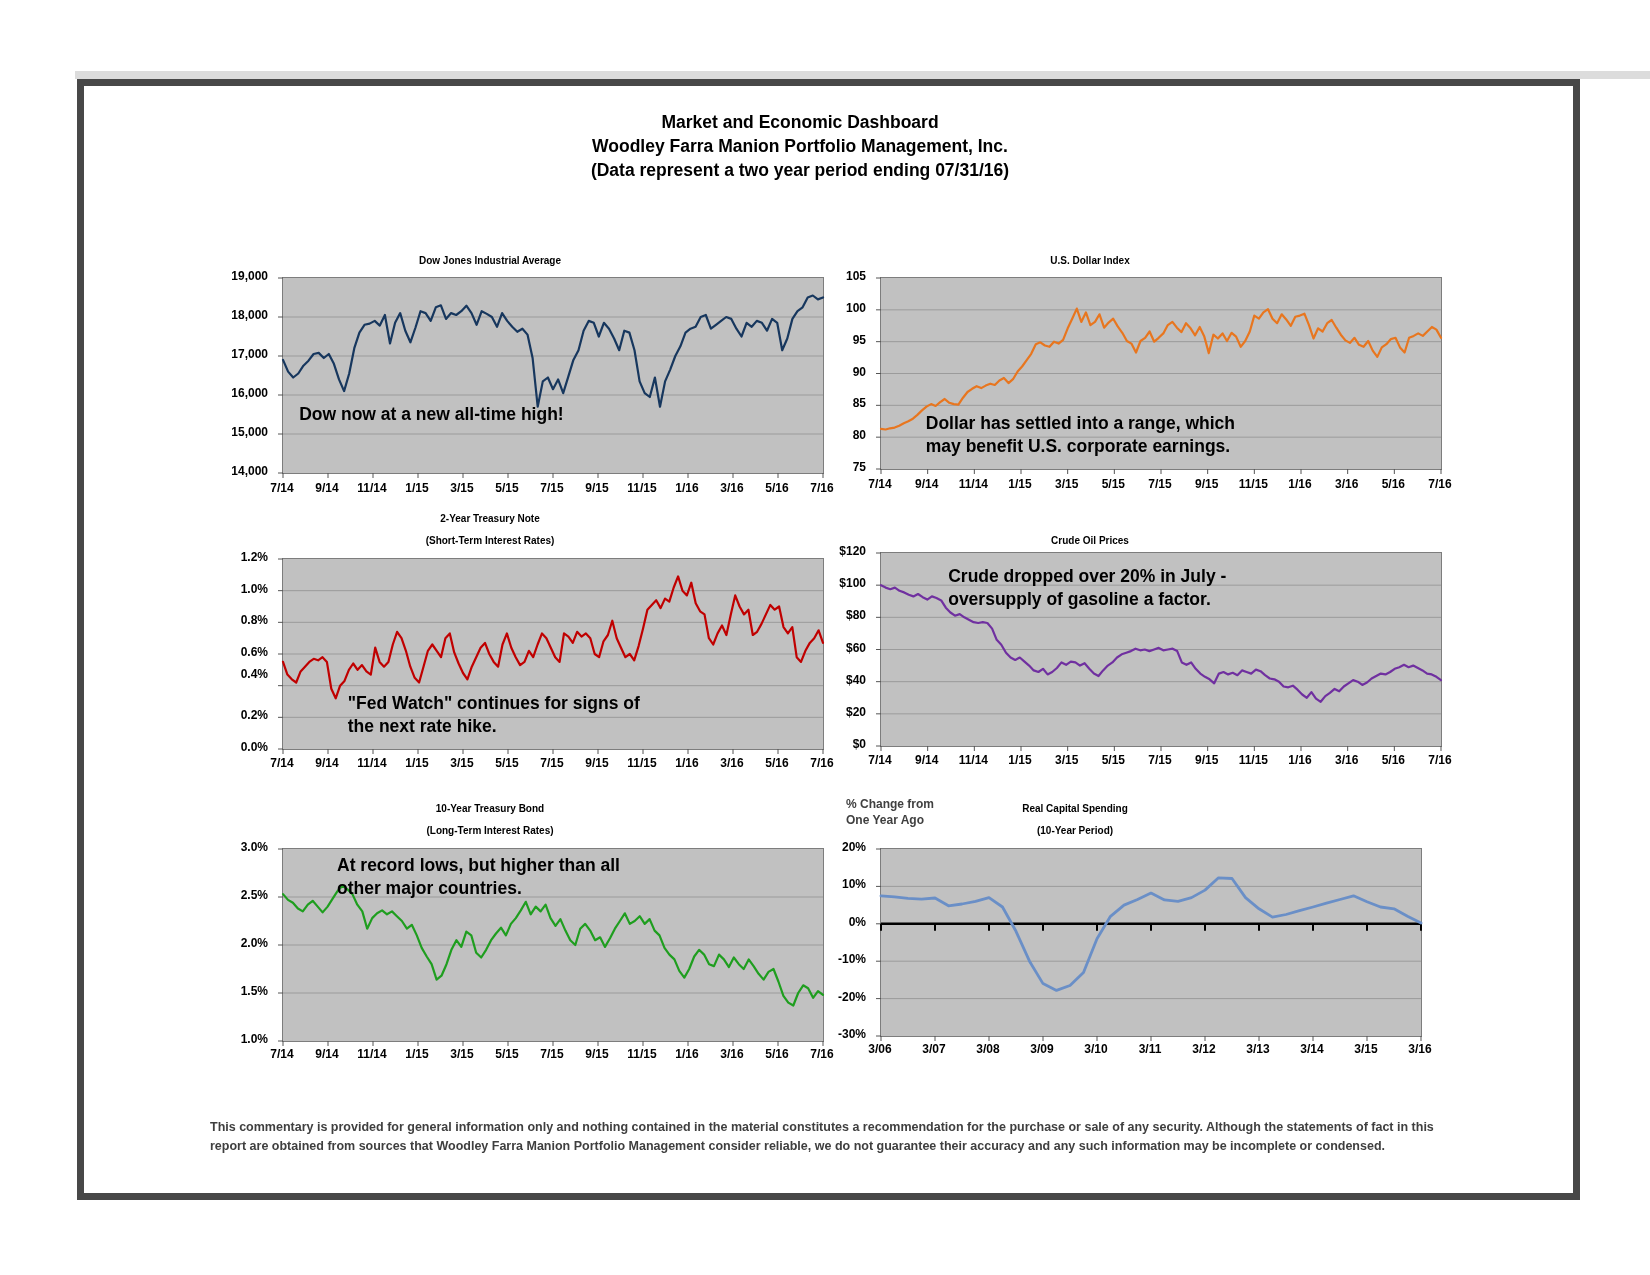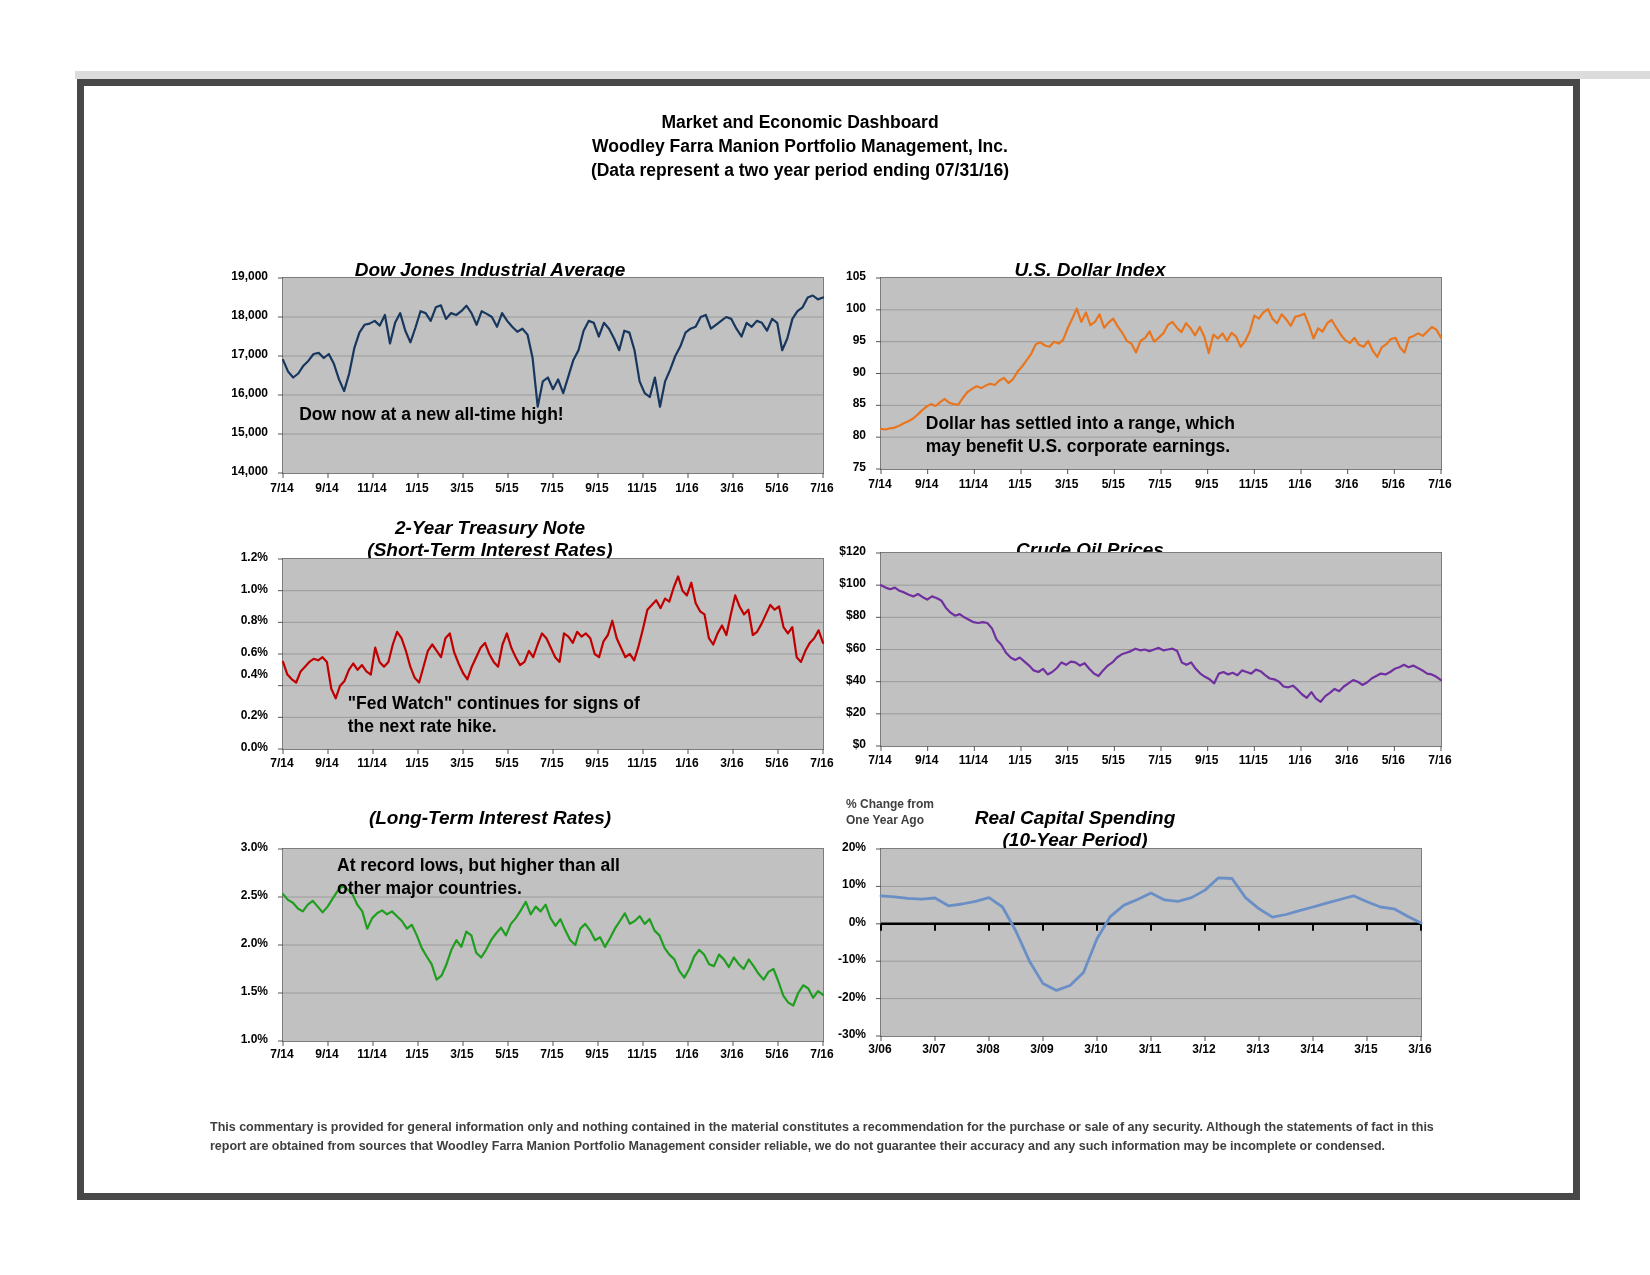--- a/index.html
+++ b/index.html
@@ -3,21 +3,21 @@
 <meta charset="utf-8">
 <style>
   html,body{margin:0;padding:0;}
   body{width:1650px;height:1275px;background:#ffffff;position:relative;
        font-family:"Liberation Sans",sans-serif;color:#000;}
   .topstrip{position:absolute;left:75px;top:71px;width:1575px;height:8px;background:#dcdcdc;}
   .frame{position:absolute;left:77px;top:79px;width:1489px;height:1107px;
          border:7px solid #484848;background:#fff;}
   .main-title{position:absolute;left:300px;top:110px;width:1000px;text-align:center;
               font-weight:bold;font-size:17.5px;line-height:24px;}
-  .c-title{position:absolute;text-align:center;font-weight:bold;font-size:19px;line-height:22px;font-style:italic;}
+  .c-title{position:absolute;text-align:center;font-weight:bold;font-size:10px;line-height:22px;}
   .c-ylabels{position:absolute;}
   .c-ylabels span{position:absolute;right:6px;font-size:12px;font-weight:bold;white-space:nowrap;}
   .c-plot{position:absolute;background:#c1c1c1;border:1px solid #7d7d7d;}
   .c-plot svg{position:absolute;left:0;top:0;overflow:visible;}
   .c-annot{position:absolute;font-weight:bold;font-size:17.5px;line-height:23px;white-space:nowrap;}
   .c-xlabels{position:absolute;height:16px;}
   .c-xlabels span{position:absolute;transform:translateX(-50%);font-size:12px;font-weight:bold;white-space:nowrap;}
   .c-side{position:absolute;font-size:12px;font-weight:bold;line-height:16px;color:#404040;}
   .footer{position:absolute;left:210px;top:1105px;width:1245px;font-size:12.5px;
           font-weight:bold;color:#3f3f3f;line-height:19px;}
@@ -258,40 +258,45 @@
         <line x1="233.33333333333334" y1="193" x2="233.33333333333334" y2="198" stroke="#555" stroke-width="1"></line>
         <line x1="280" y1="193" x2="280" y2="198" stroke="#555" stroke-width="1"></line>
         <line x1="326.6666666666667" y1="193" x2="326.6666666666667" y2="198" stroke="#555" stroke-width="1"></line>
         <line x1="373.3333333333333" y1="193" x2="373.3333333333333" y2="198" stroke="#555" stroke-width="1"></line>
         <line x1="420" y1="193" x2="420" y2="198" stroke="#555" stroke-width="1"></line>
         <line x1="466.6666666666667" y1="193" x2="466.6666666666667" y2="198" stroke="#555" stroke-width="1"></line>
         <line x1="513.3333333333333" y1="193" x2="513.3333333333333" y2="198" stroke="#555" stroke-width="1"></line>
         <line x1="560" y1="193" x2="560" y2="198" stroke="#555" stroke-width="1"></line>
         <polyline points="0.0,32.2 4.6,34.6 9.3,36.2 13.9,34.6 18.5,37.8 23.1,39.4 27.8,41.8 32.4,43.4 37.0,41.0 41.7,44.2 46.3,46.6 50.9,43.4 55.5,45.0 60.2,47.4 64.8,54.7 69.4,59.5 74.0,62.7 78.7,61.1 83.3,64.3 87.9,66.7 92.6,69.2 97.2,70.0 101.8,69.2 106.4,70.0 111.1,75.6 115.7,86.8 120.3,91.7 125.0,99.7 129.6,104.5 134.2,107.0 138.8,104.5 143.5,108.6 148.1,112.6 152.7,117.4 157.4,119.0 162.0,115.8 166.6,121.4 171.2,119.0 175.9,115.0 180.5,109.4 185.1,111.8 189.8,108.6 194.4,109.4 199.0,112.6 203.6,110.2 208.3,115.8 212.9,120.6 217.5,123.0 222.1,117.4 226.8,112.6 231.4,109.4 236.0,104.5 240.7,101.3 245.3,99.7 249.9,98.1 254.5,95.7 259.2,97.3 263.8,96.5 268.4,98.1 273.1,96.5 277.7,94.9 282.3,97.3 286.9,96.5 291.6,95.7 296.2,98.1 300.8,109.4 305.5,111.8 310.1,109.4 314.7,115.8 319.3,120.6 324.0,123.8 328.6,126.3 333.2,130.3 337.9,120.6 342.5,119.0 347.1,121.4 351.7,119.8 356.4,122.2 361.0,117.4 365.6,119.0 370.2,120.6 374.9,116.6 379.5,118.2 384.1,122.2 388.8,125.5 393.4,126.3 398.0,128.7 402.6,133.5 407.3,134.3 411.9,132.7 416.5,136.7 421.2,141.5 425.8,144.8 430.4,139.1 435.0,145.6 439.7,148.8 444.3,143.1 448.9,139.9 453.6,135.9 458.2,138.3 462.8,133.5 467.4,130.3 472.1,127.1 476.7,128.7 481.3,131.9 486.0,129.5 490.6,125.5 495.2,123.0 499.8,120.6 504.5,121.4 509.1,119.0 513.7,115.8 518.3,114.2 523.0,111.8 527.6,114.2 532.2,112.6 536.9,115.0 541.5,117.4 546.1,120.6 550.7,121.4 555.4,123.8 560.0,127.1" fill="none" stroke="#7030A0" stroke-width="2.2" stroke-linejoin="round" stroke-linecap="round"></polyline>
       </svg>
+    <div class="c-annot" style="left: 12%; top: 6%;">
+        <div>Crude dropped over 20% in July -</div>
+        <div>oversupply of gasoline a factor.</div>
+      </div>
   </div>
   <div class="c-xlabels" style="left: 880px; top: 753px; width: 560px;">
       <span style="left: 0%;">7/14</span>
       <span style="left: 8.33333%;">9/14</span>
       <span style="left: 16.6667%;">11/14</span>
       <span style="left: 25%;">1/15</span>
       <span style="left: 33.3333%;">3/15</span>
       <span style="left: 41.6667%;">5/15</span>
       <span style="left: 50%;">7/15</span>
       <span style="left: 58.3333%;">9/15</span>
       <span style="left: 66.6667%;">11/15</span>
       <span style="left: 75%;">1/16</span>
       <span style="left: 83.3333%;">3/16</span>
       <span style="left: 91.6667%;">5/16</span>
       <span style="left: 100%;">7/16</span>
     </div>
 </section>
 
 <section class="chart">
   <h3 class="c-title" style="left: 200px; top: 788px; width: 580px;">
+      <div>10-Year Treasury Bond</div>
       <div>(Long-Term Interest Rates)</div>
     </h3>
   <div class="c-ylabels" style="left: 200px; top: 848px; width: 74px; height: 192px;">
       <span style="top: -8px;">3.0%</span>
       <span style="top: 40px;">2.5%</span>
       <span style="top: 88px;">2.0%</span>
       <span style="top: 136px;">1.5%</span>
       <span style="top: 184px;">1.0%</span>
     </div>
   <div class="c-plot" style="left: 282px; top: 848px; width: 540px; height: 192px;">

